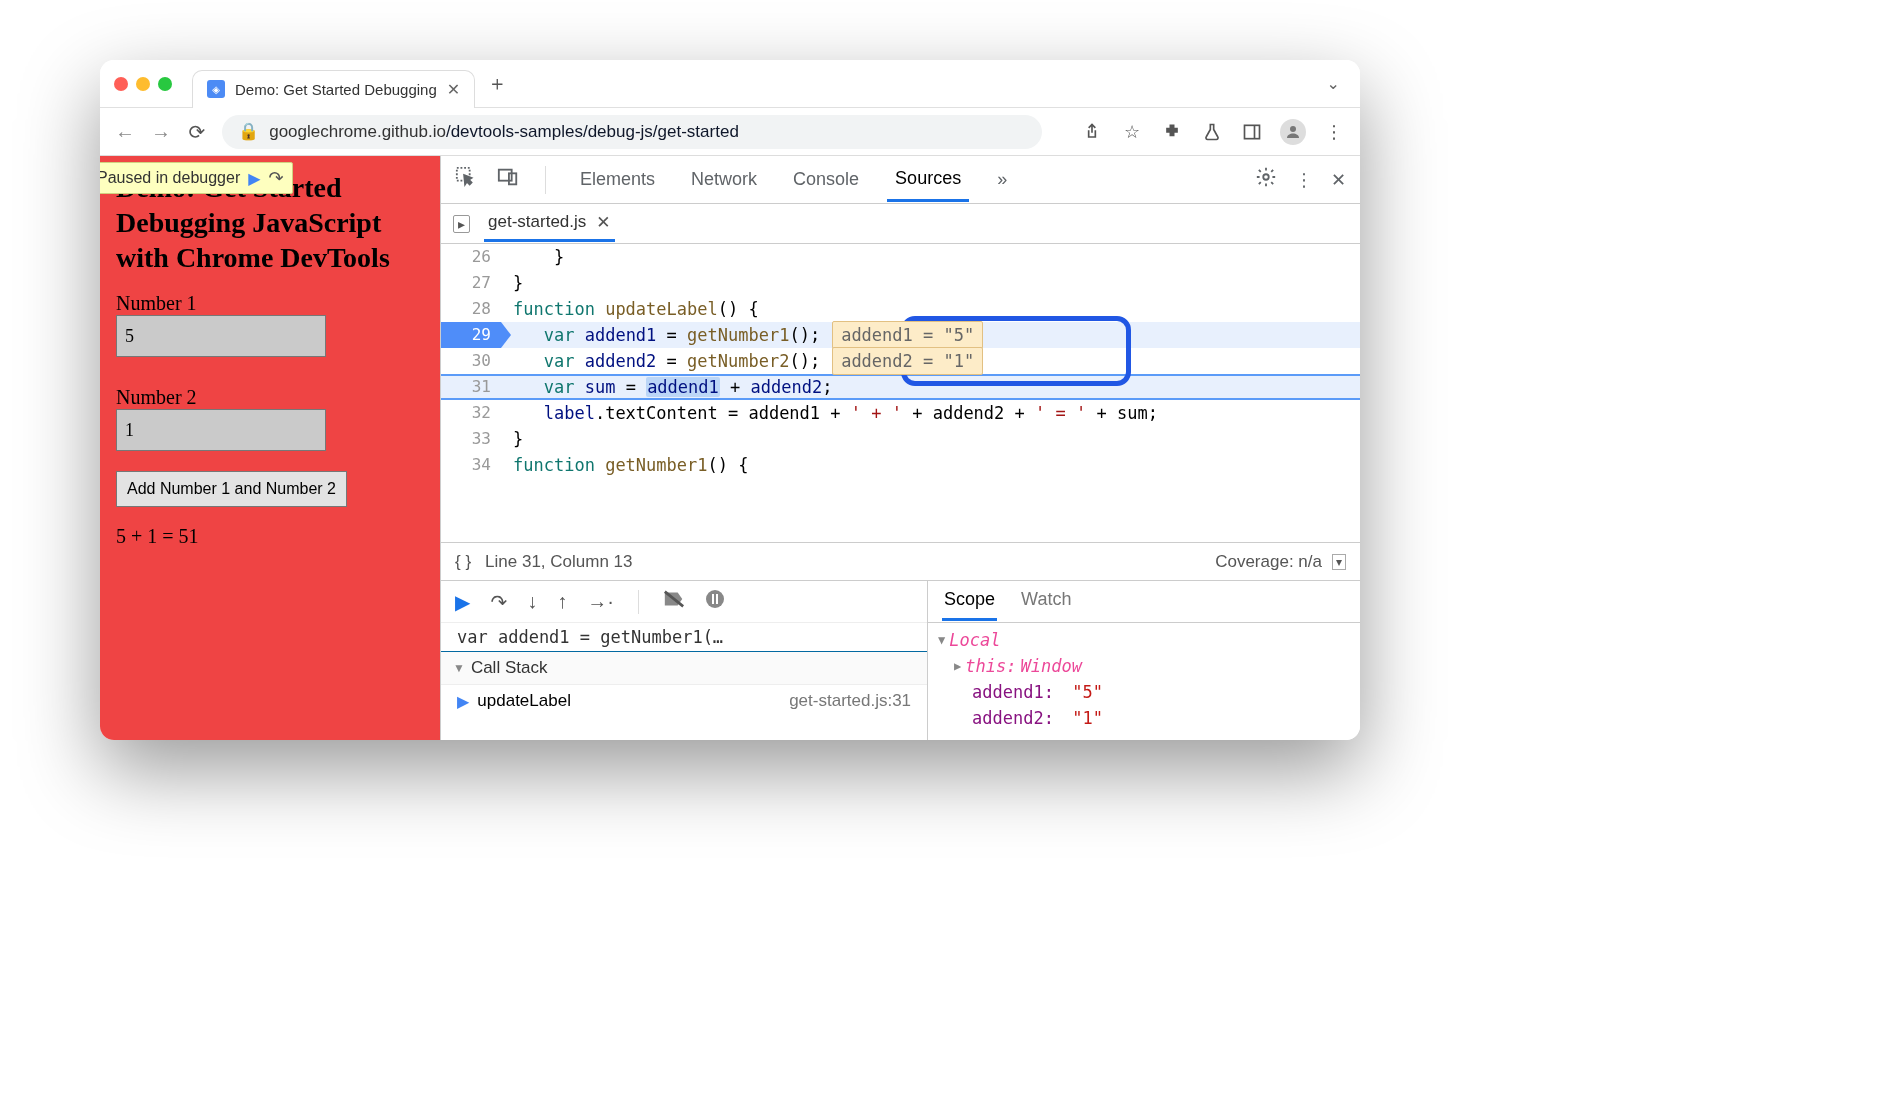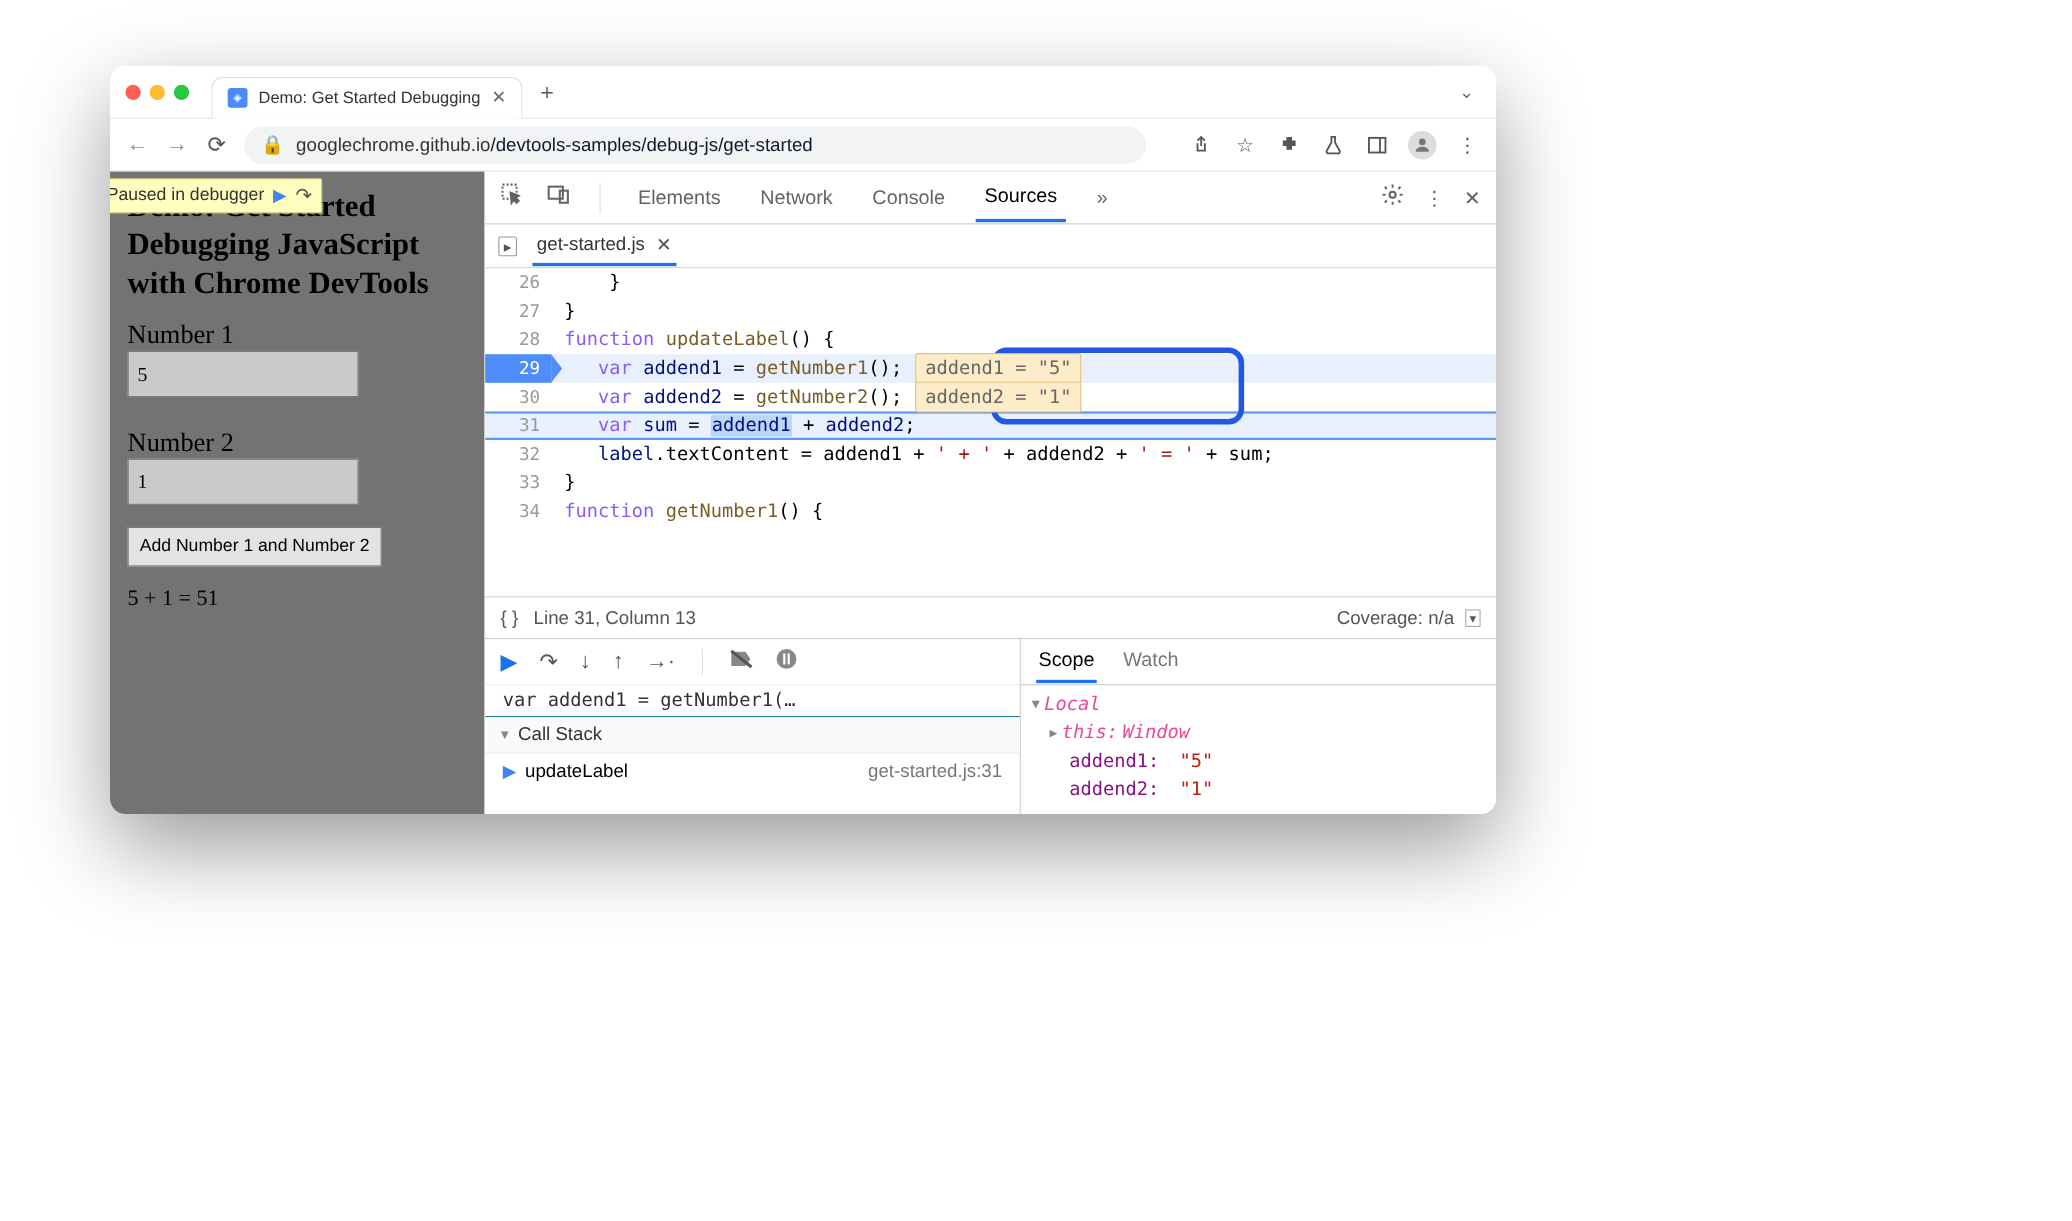--- a/index.html
+++ b/index.html
@@ -26,23 +26,23 @@
   .addr { flex:1; max-width:820px; height:34px; background:#f1f3f4; border-radius:20px; display:flex; align-items:center; padding:0 16px; font-size:17px; color:#333; gap:10px;}
   .lock { color:#5f6368; }
   .addr .grey { color:#0f172a; }
   .tb-ico { color:#555; font-size:18px; width:24px; text-align:center; }
   .tb-icons { display:flex; align-items:center; gap:16px; margin-left:auto;}
   .avatar { width:26px; height:26px; border-radius:50%; background:#ddd; display:flex; align-items:center; justify-content:center;}
   
   
   .body { display:flex; height: calc(100% - 96px); }
   
-  .page-pane { width:340px; background:#737373; position:relative; padding:14px 16px 0;}
+  .page-pane { width:340px; background:#ef4444; position:relative; padding:14px 16px 0;}
   .page-pane h1 { font-family: Georgia, "Times New Roman", serif; font-weight:bold; font-size:28px; line-height:1.25; margin:0 0 16px; color:#000;}
-  .page-pane label { display:block; font-family: Georgia, serif; font-size:24px; color:#000; margin-top:17px;}
+  .page-pane label { display:block; font-family: Georgia, serif; font-size:20px; color:#000; margin-top:17px;}
   .page-pane input[type=text] { width:210px; height:42px; border:1px solid #777; background:#cacaca; font-size:18px; padding:4px 8px; font-family: Georgia, serif; margin-bottom:12px;}
   .page-pane .btn { display:inline-block; border:1px solid #777; background:#e3e3e3; padding:8px 10px; font-size:16px; font-family: Arial, sans-serif; color:#000; margin-top:8px; }
   .result { font-family: Georgia, serif; font-size:20px; margin-top:18px;}
   
   .debug-banner { position:absolute; top:6px; left:-12px; background:#feffbf; border:1px solid #d0d080; padding:4px 8px; font-size:16px; color:#333; display:flex; align-items:center; gap:8px; border-radius:2px; }
   .debug-banner .bicon { color:#4285f4; font-size:16px;}
   .debug-banner .bicon2 { color:#555; font-size:18px;}
   
   .devtools { flex:1; display:flex; flex-direction:column; border-left:1px solid #ccc; background:#fff;}
   
@@ -60,21 +60,21 @@
   
   .code-area { flex:1; overflow:hidden; position:relative; font-family: Menlo, Consolas, monospace; font-size:17px; line-height:26px; background:#fff;}
   .hl-line { position:absolute; left:0; right:0; height:26px; background:#e8f0fd;}
   .hl-line.top { top:calc(26px*5); border-top:2px solid #5b9bf8; border-bottom:2px solid #5b9bf8;}
   .hl-step { position:absolute; left:0; right:0; top:calc(26px*3); height:26px; background:#e8f0fd;}
   .code-row { display:flex; height:26px; position:relative; align-items:center;}
   .gutter { width:60px; text-align:right; color:#999; padding-right:10px; font-size:16px; flex-shrink:0;}
   .gutter.active { background:#4f8df9; color:#fff;}
   .gut-arrow::after { content:""; position:absolute; left:60px; top:0; border-top:13px solid transparent; border-bottom:13px solid transparent; border-left:10px solid #4f8df9;}
   .codeln { white-space:pre; color:#000; padding-left:12px;}
-  .kw { color:#8b5cf6;margin-top:20px;} .fn{color:#795e26;} .nm{color:#001080;} .str{color:#a31515;}
+  .kw { color:#0f766e;margin-top:20px;} .fn{color:#795e26;} .nm{color:#001080;} .str{color:#a31515;}
   .inline-val { background:#fdecc8; border:1px solid #e2c082; padding:0 8px; margin-left:12px; color:#666; border-radius:2px;}
   .callout { position:absolute; border:5px solid #2157e4; border-radius:14px; top:calc(26px*3 - 6px); left:460px; height:70px; width:230px; pointer-events:none;}
   .sel-tok { background:#bcd6f7; border-radius:2px; padding:0 1px;}
   
   .statusbar { height:38px; border-top:1px solid #ccc; display:flex; align-items:center; padding:0 14px; font-size:17px; color:#555; gap:14px;}
   .statusbar .right { margin-left:auto; display:flex; align-items:center; gap:10px;}
   
   .debugger-bottom { height:160px; border-top:1px solid #ccc; display:flex;}
   
   .dbg-left { width:53%; display:flex; flex-direction:column; border-right:1px solid #ccc;}

